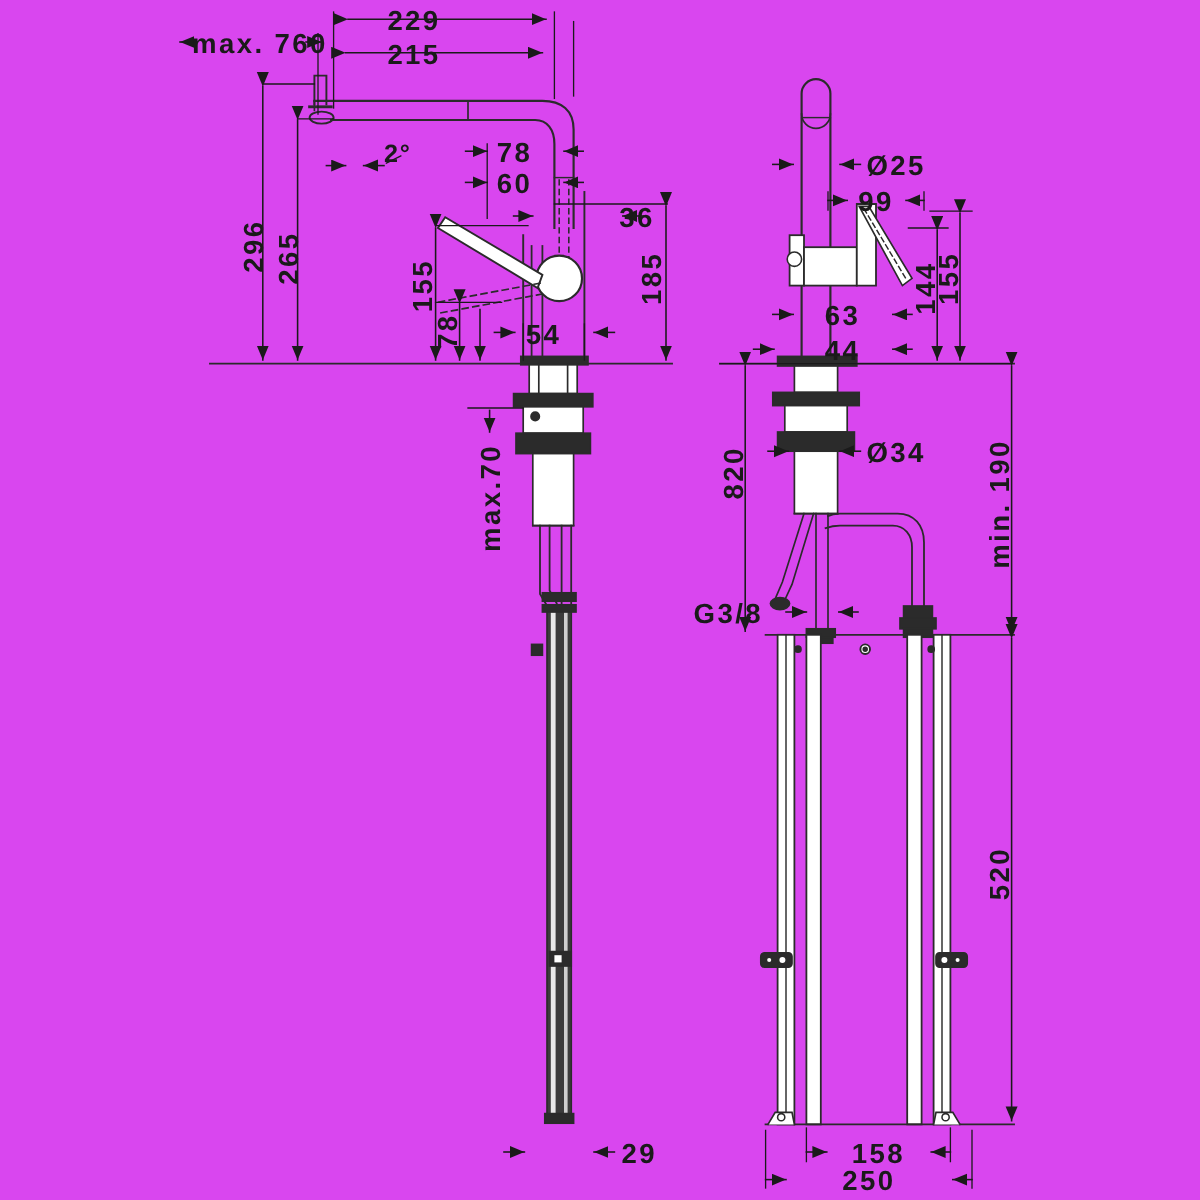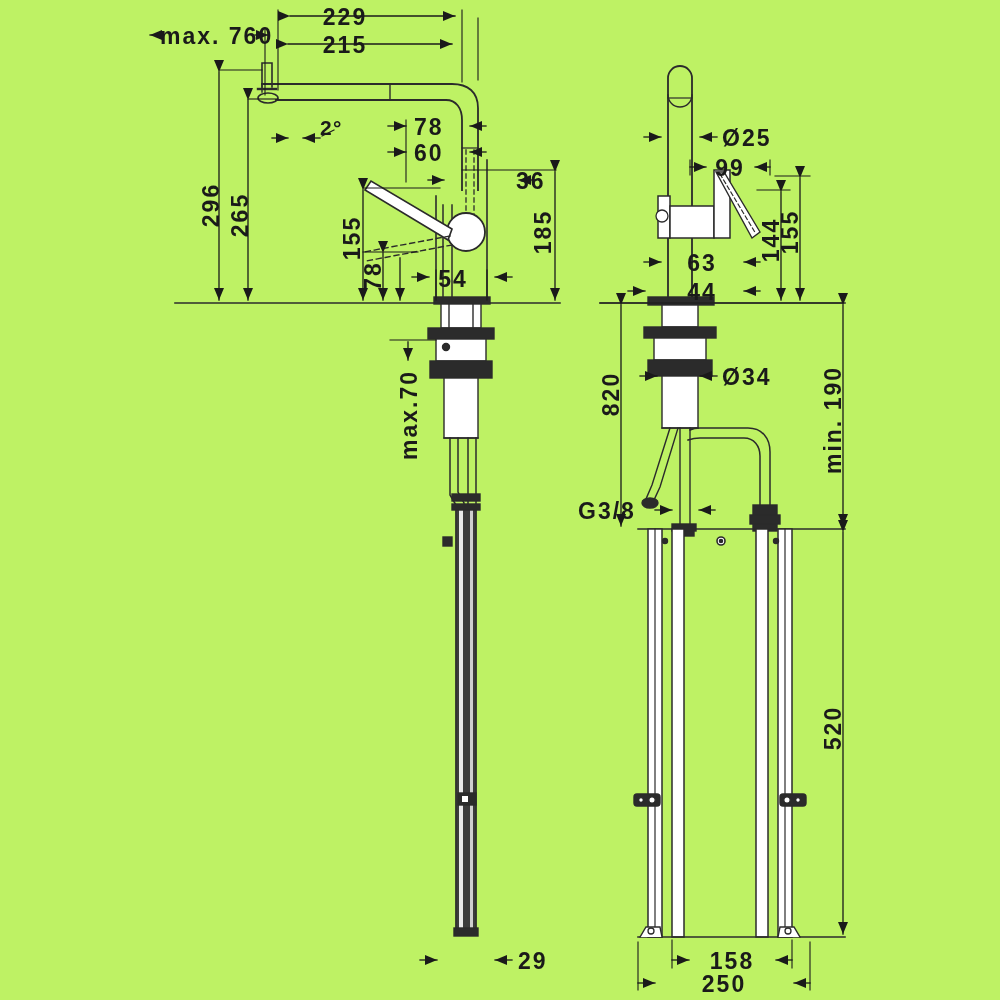--- a/index.html
+++ b/index.html
@@ -1,21 +1,21 @@
 <!DOCTYPE html>
 <html><head>
 <meta charset="utf-8">
 <title>Technical Drawing</title>
 <style>
   html,body{margin:0;padding:0;background:#ffffff;}
   body{
     font-family:"Liberation Sans", sans-serif;
     width:1000px;height:1000px;overflow:hidden;
   }
-  #sheet{position:relative;width:1000px;height:1000px;background:#bef264;}
+  #sheet{position:relative;width:1000px;height:1000px;background:#d946ef;}
   #sheet svg{display:block;}
   .dimtext{
     font-family:"Liberation Sans", sans-serif;
     font-size:23px;
     font-weight:700;
     letter-spacing:2.0px;
     fill:#1a1a1a;
   }
   .dimtext.small{font-size:21px;letter-spacing:1.4px;}
 </style>

